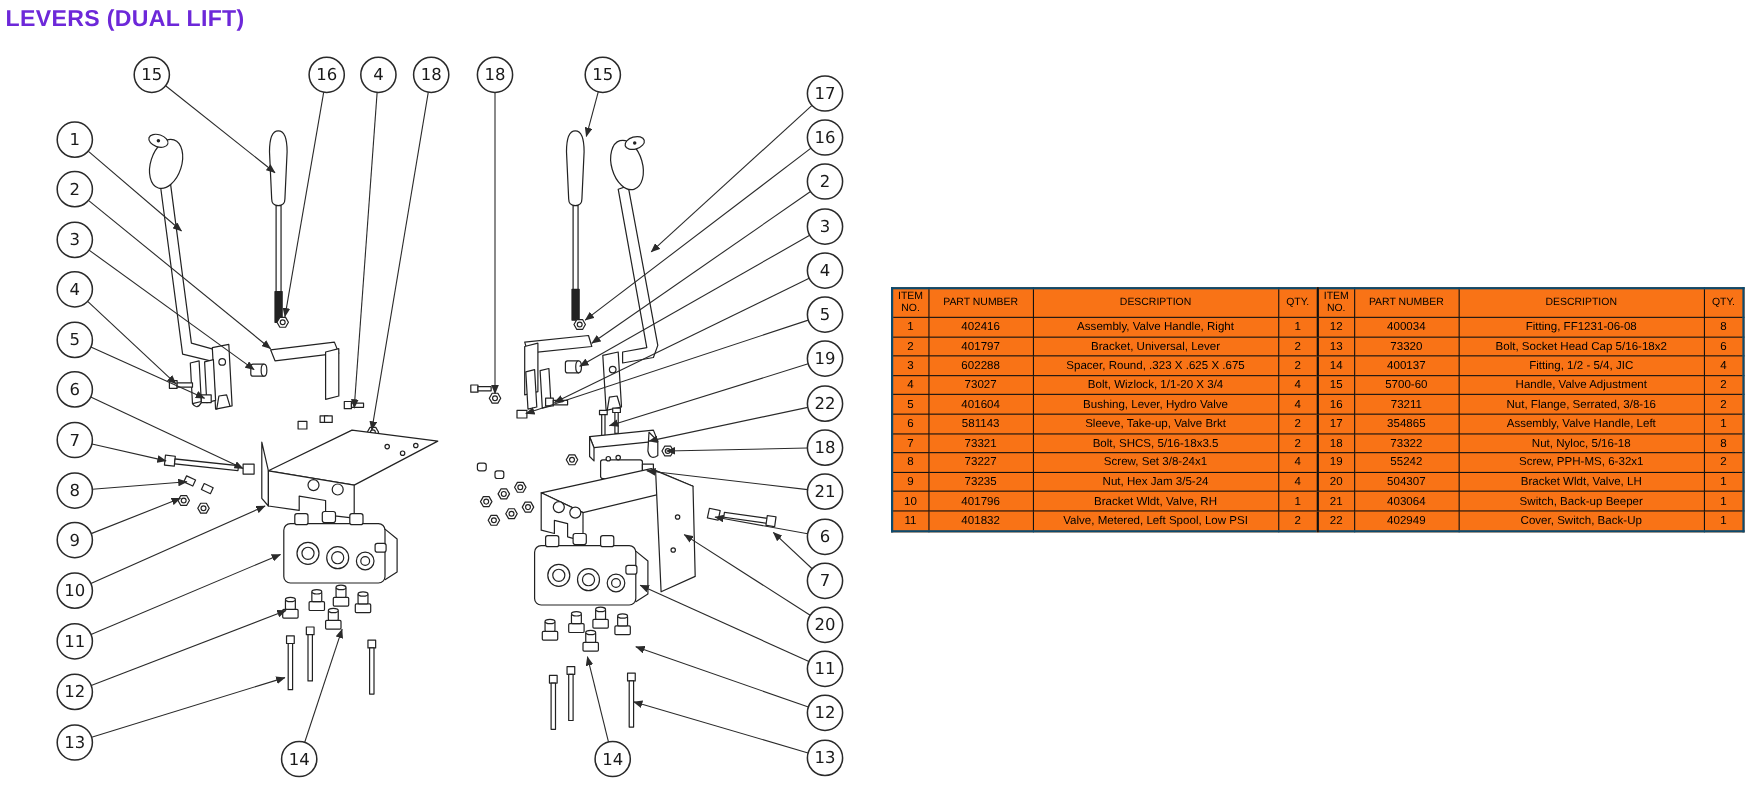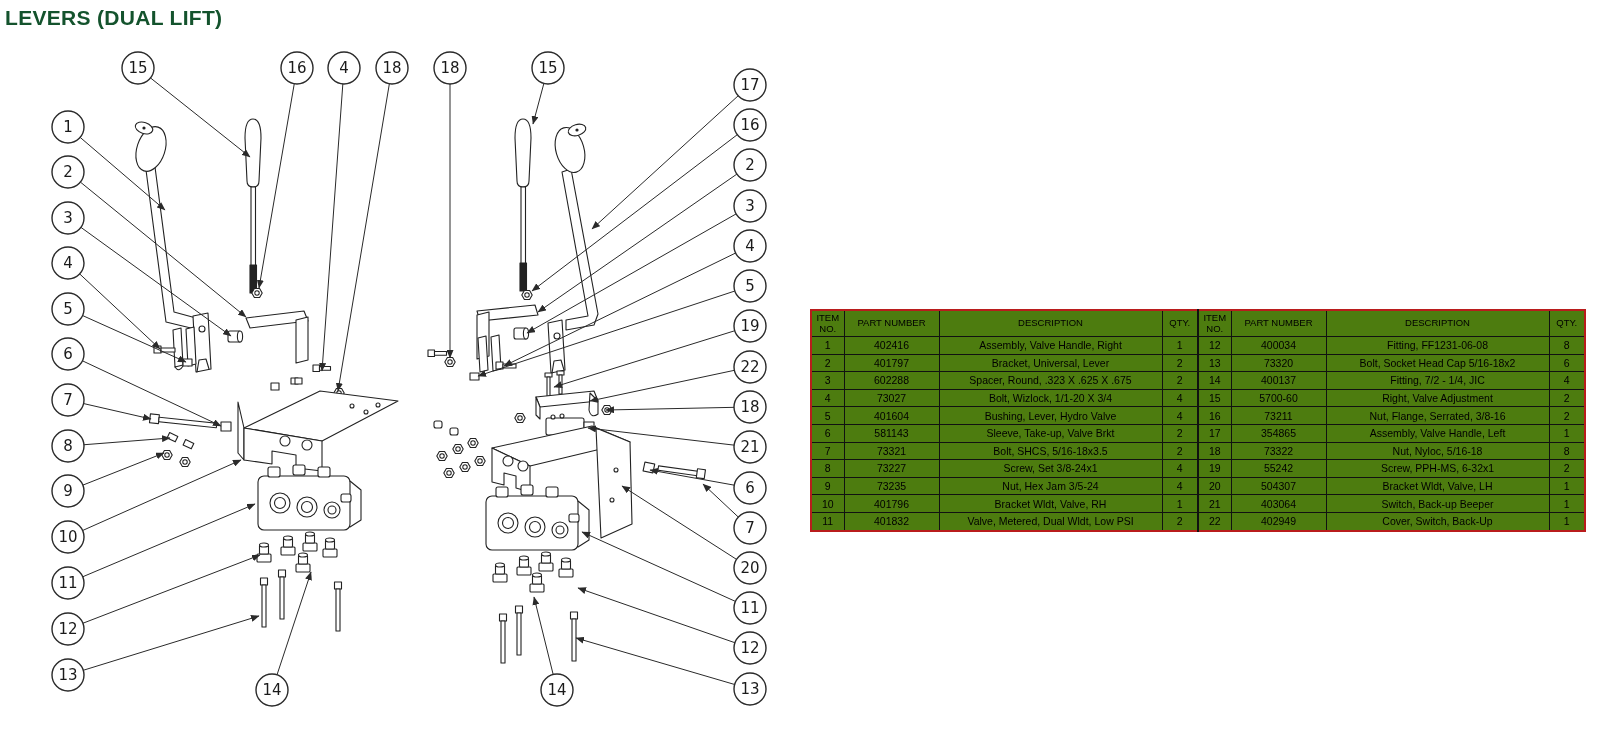--- a/index.html
+++ b/index.html
@@ -1,22 +1,22 @@
 <!DOCTYPE html>
 <html><head>
 <meta charset="utf-8">
 <style>
   html,body{margin:0;padding:0;}
   body{width:1600px;height:738px;position:relative;background:#fff;
        font-family:"Liberation Sans",sans-serif;overflow:hidden;}
   .title{position:absolute;left:5px;top:6px;font-size:21px;font-weight:bold;
-         color:#14532d;letter-spacing:.3px;}
+         color:#6d28d9;letter-spacing:.3px;}
   svg.diagram{position:absolute;left:0;top:0;}
   table.ptable{position:absolute;left:810px;top:261px;width:774px;
-               border-collapse:collapse;table-layout:fixed;border:2px solid #b91c1c;background:#4d7c0f;margin-top:48px;}
+               border-collapse:collapse;table-layout:fixed;border:2px solid #0c4a6e;background:#f97316;}
   .ptable th,.ptable td{border:1px solid #111;text-align:center;overflow:hidden;color:#000;}
   .ptable th{font-size:9.5px;font-weight:normal;height:25px;line-height:1.1;padding:0 1px;white-space:normal;}
   .ptable td{font-size:10.5px;height:16.6px;padding:0 2px;white-space:nowrap;}
   .ptable td.sep,.ptable th.sep{border-left:2px solid #111;}
 </style>
 </head>
 <body>
 
 <div class="title">LEVERS (DUAL LIFT)</div>
 
@@ -400,31 +400,31 @@
         <td>Bolt, Socket Head Cap 5/16-18x2</td>
         <td>6</td>
       </tr>
       <tr>
         <td>3</td>
         <td>602288</td>
         <td>Spacer, Round, .323 X .625 X .675</td>
         <td>2</td>
         <td class="sep">14</td>
         <td>400137</td>
-        <td>Fitting, 7/2 - 1/4, JIC</td>
+        <td>Fitting, 1/2 - 5/4, JIC</td>
         <td>4</td>
       </tr>
       <tr>
         <td>4</td>
         <td>73027</td>
         <td>Bolt, Wizlock, 1/1-20 X 3/4</td>
         <td>4</td>
         <td class="sep">15</td>
         <td>5700-60</td>
-        <td>Right, Valve Adjustment</td>
+        <td>Handle, Valve Adjustment</td>
         <td>2</td>
       </tr>
       <tr>
         <td>5</td>
         <td>401604</td>
         <td>Bushing, Lever, Hydro Valve</td>
         <td>4</td>
         <td class="sep">16</td>
         <td>73211</td>
         <td>Nut, Flange, Serrated, 3/8-16</td>
@@ -476,21 +476,21 @@
         <td>Bracket Wldt, Valve, RH</td>
         <td>1</td>
         <td class="sep">21</td>
         <td>403064</td>
         <td>Switch, Back-up Beeper</td>
         <td>1</td>
       </tr>
       <tr>
         <td>11</td>
         <td>401832</td>
-        <td>Valve, Metered, Dual Wldt, Low PSI</td>
+        <td>Valve, Metered, Left Spool, Low PSI</td>
         <td>2</td>
         <td class="sep">22</td>
         <td>402949</td>
         <td>Cover, Switch, Back-Up</td>
         <td>1</td>
       </tr>
     </tbody>
 </table>
 
 </body></html>

